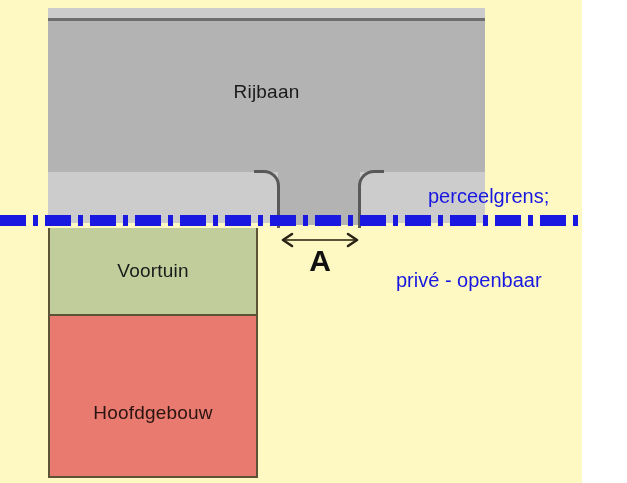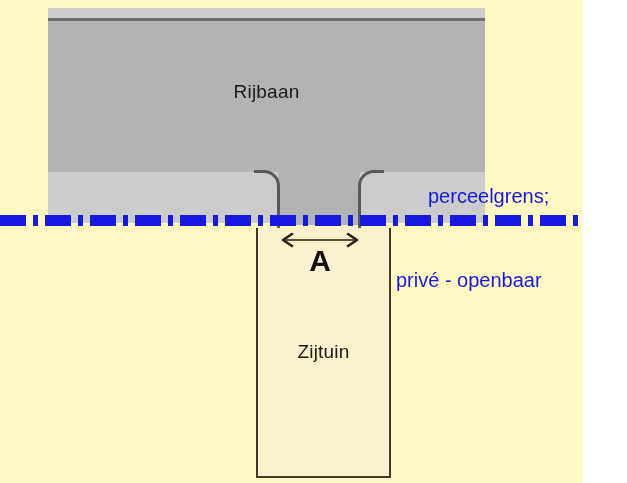--- a/index.html
+++ b/index.html
@@ -183,25 +183,28 @@
   <div class="sidewalk"></div>
 
   <div class="roadway">
     <div class="parcel-label" style="top:60px;">Rijbaan</div>
   </div>
 
   <div class="driveway-throat"></div>
   <div class="kerb kerb-left"></div>
   <div class="kerb kerb-right"></div>
 
-
-
-  <div class="parcel zijtuin">
-    <div class="parcel-label">Zijtuin</div>
-  </div>
+  <div class="parcel voortuin">
+    <div class="parcel-label">Voortuin</div>
+  </div>
+
+  <div class="parcel hoofdgebouw">
+    <div class="parcel-label">Hoofdgebouw</div>
+  </div>
+
 
   <div class="dim-arrow">
     <svg width="84" height="16" viewBox="0 0 84 16" xmlns="http://www.w3.org/2000/svg">
       <line x1="7" y1="8" x2="77" y2="8" stroke="#5d5336" stroke-width="2.2"></line>
       <polyline points="14,2 5,8 14,14" fill="none" stroke="#2a2417" stroke-width="2.6" stroke-linecap="round" stroke-linejoin="round"></polyline>
       <polyline points="70,2 79,8 70,14" fill="none" stroke="#2a2417" stroke-width="2.6" stroke-linecap="round" stroke-linejoin="round"></polyline>
     </svg>
   </div>
 
   <div class="dim-label">A</div>

